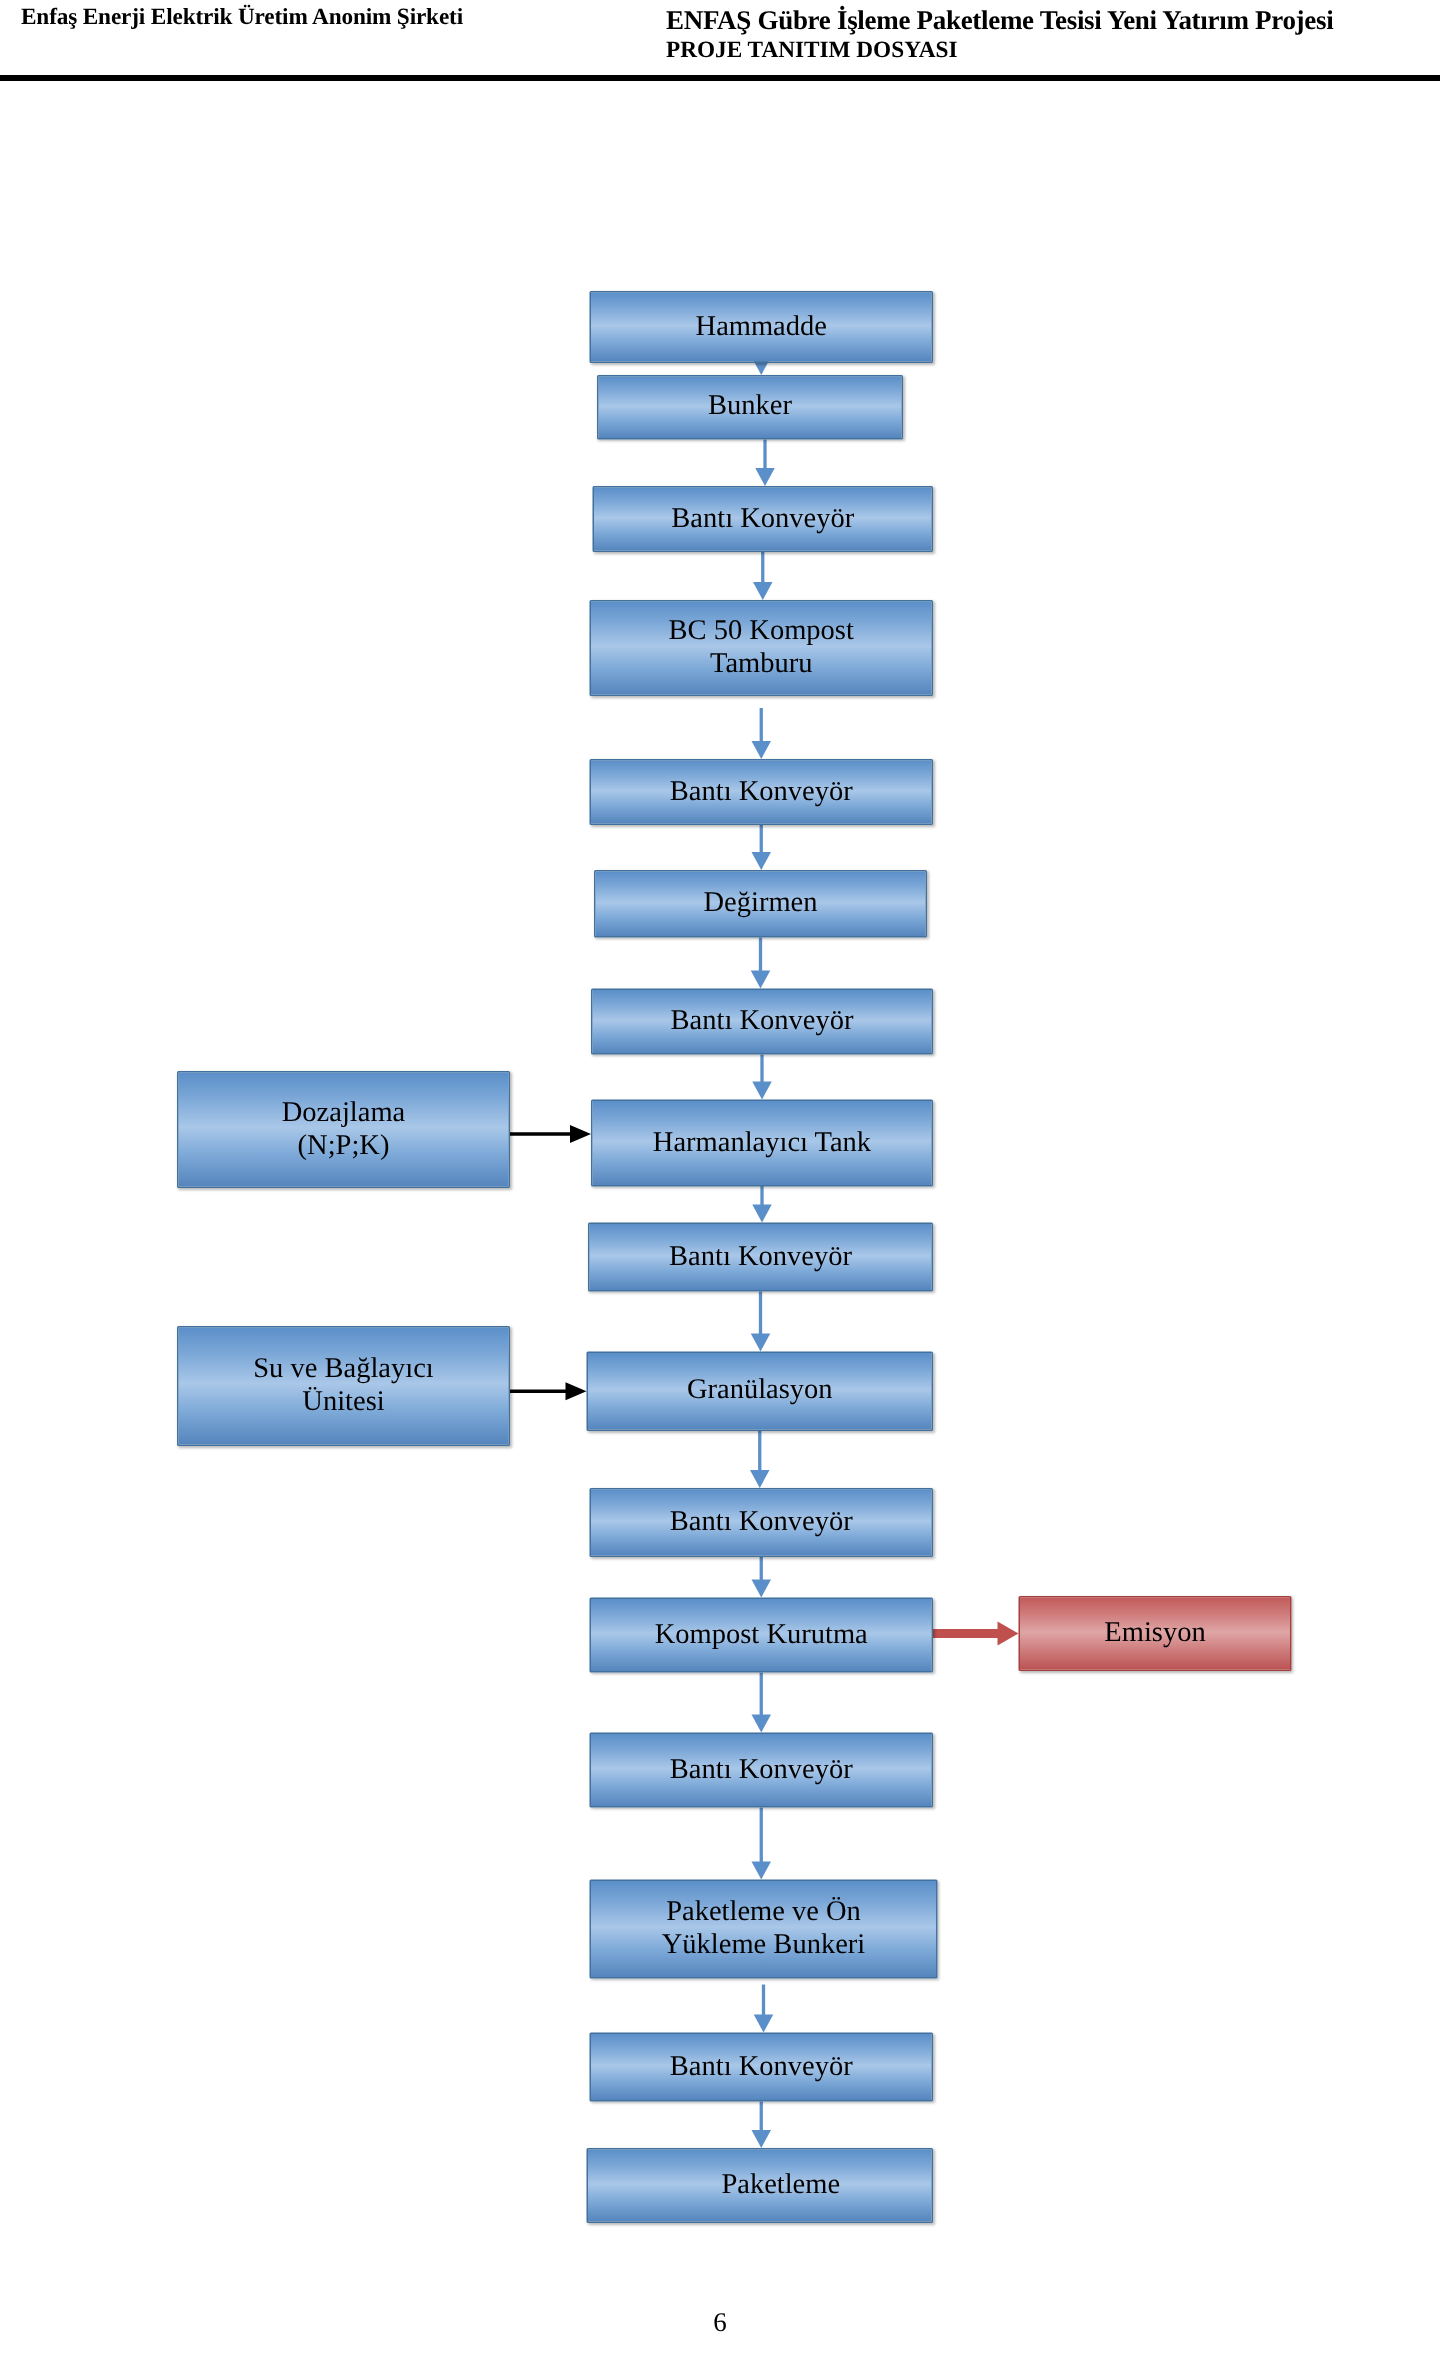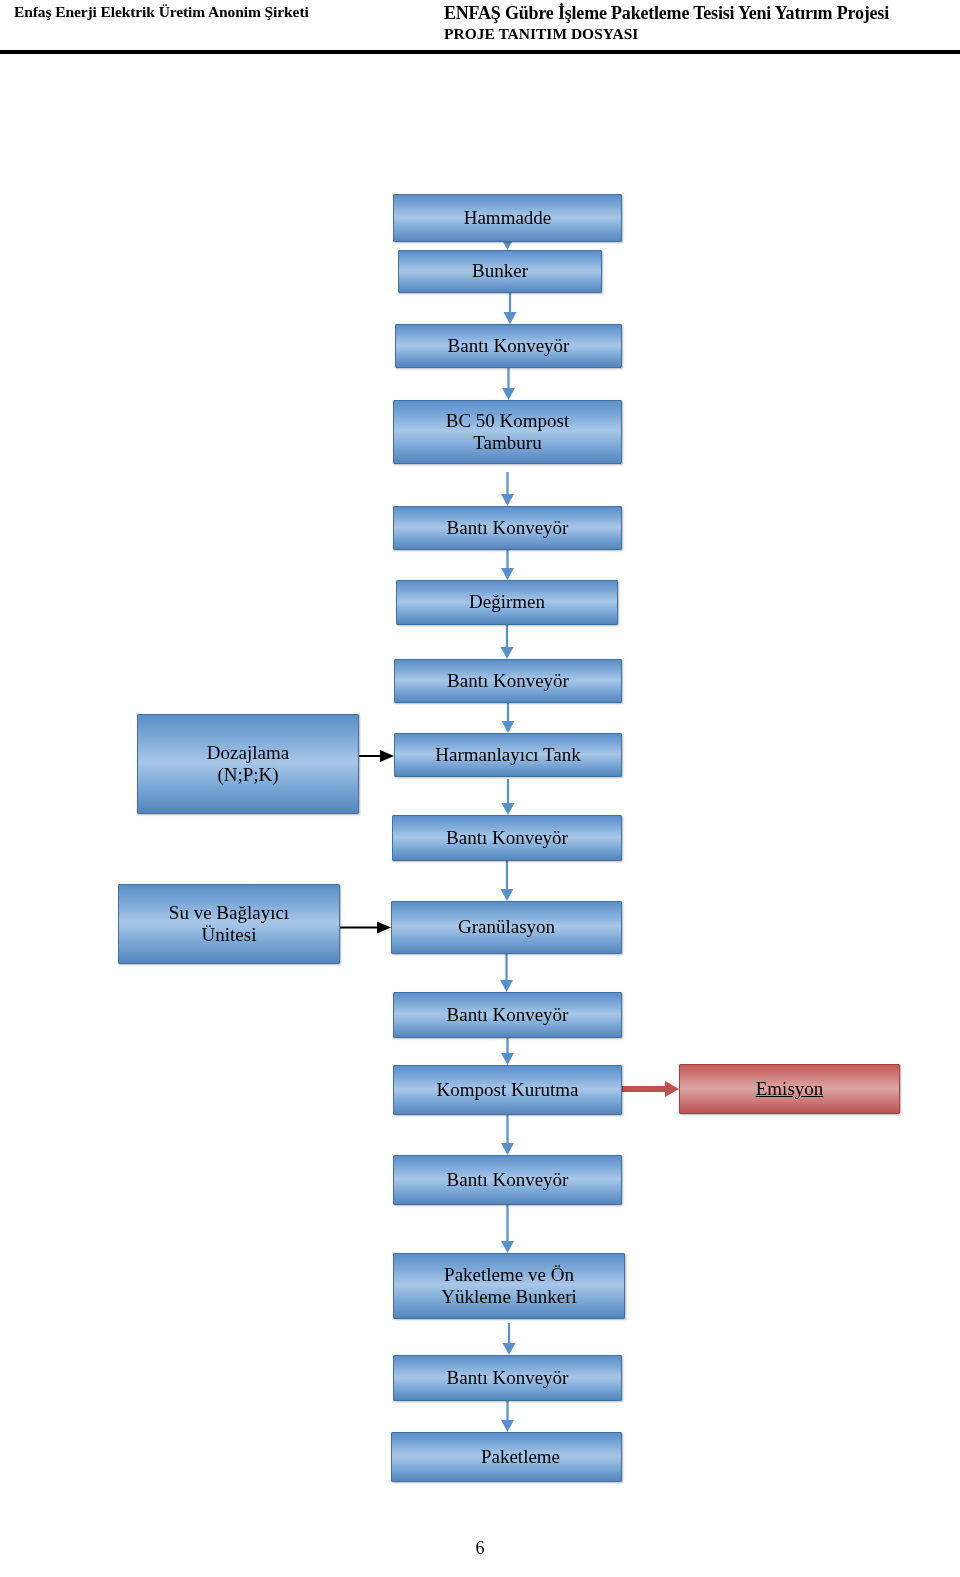--- a/index.html
+++ b/index.html
@@ -238,21 +238,21 @@
     <div class="node blue" style="left: 396px; top: 580px; width: 222px; height: 45px;">
       <div>
         <span>Değirmen</span>
       </div>
     </div>
     <div class="node blue" style="left: 394px; top: 659px; width: 228px; height: 44px;">
       <div>
         <span>Bantı Konveyör</span>
       </div>
     </div>
-    <div class="node blue" style="left: 394px; top: 733px; width: 228px; height: 44px;">
+    <div class="node blue" style="left: 394px; top: 733px; width: 228px; height: 58px;">
       <div>
         <span>Harmanlayıcı Tank</span>
       </div>
     </div>
     <div class="node blue" style="left: 392px; top: 815px; width: 230px; height: 46px;">
       <div>
         <span>Bantı Konveyör</span>
       </div>
     </div>
     <div class="node blue" style="left: 391px; top: 901px; width: 231px; height: 53px;">
@@ -284,32 +284,32 @@
     <div class="node blue" style="left: 393px; top: 1355px; width: 229px; height: 46px;">
       <div>
         <span>Bantı Konveyör</span>
       </div>
     </div>
     <div class="node blue" style="left: 391px; top: 1432px; width: 231px; height: 50px; padding-left: 28px;">
       <div>
         <span>Paketleme</span>
       </div>
     </div>
-    <div class="node blue" style="left: 118px; top: 714px; width: 222px; height: 100px; margin-left: 19px;">
+    <div class="node blue" style="left: 118px; top: 714px; width: 222px; height: 78px;">
       <div>
         <span>Dozajlama</span>
         <span>(N;P;K)</span>
       </div>
     </div>
     <div class="node blue" style="left: 118px; top: 884px; width: 222px; height: 80px;">
       <div>
         <span>Su ve Bağlayıcı</span>
         <span>Ünitesi</span>
       </div>
     </div>
-    <div class="node red" style="left: 679px; top: 1064px; width: 221px; height: 50px; text-decoration: underline;">
+    <div class="node red" style="left: 679px; top: 1064px; width: 182px; height: 50px;">
       <div>
         <span>Emisyon</span>
       </div>
     </div>
   </div>
 
 <div id="page-number">6</div>
 
 </body></html>

